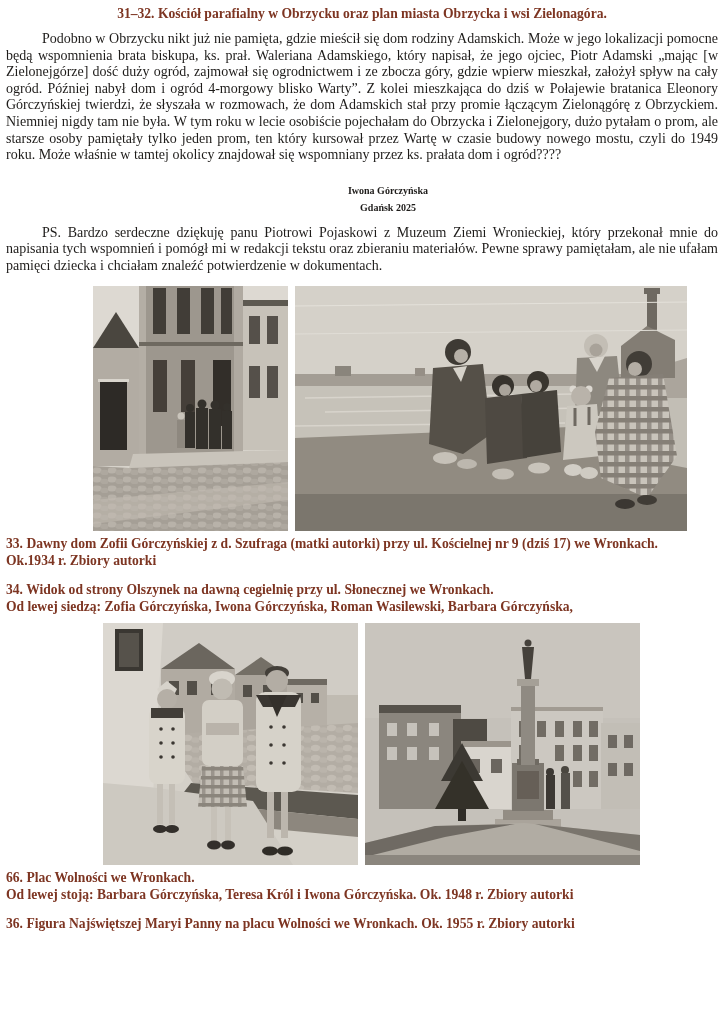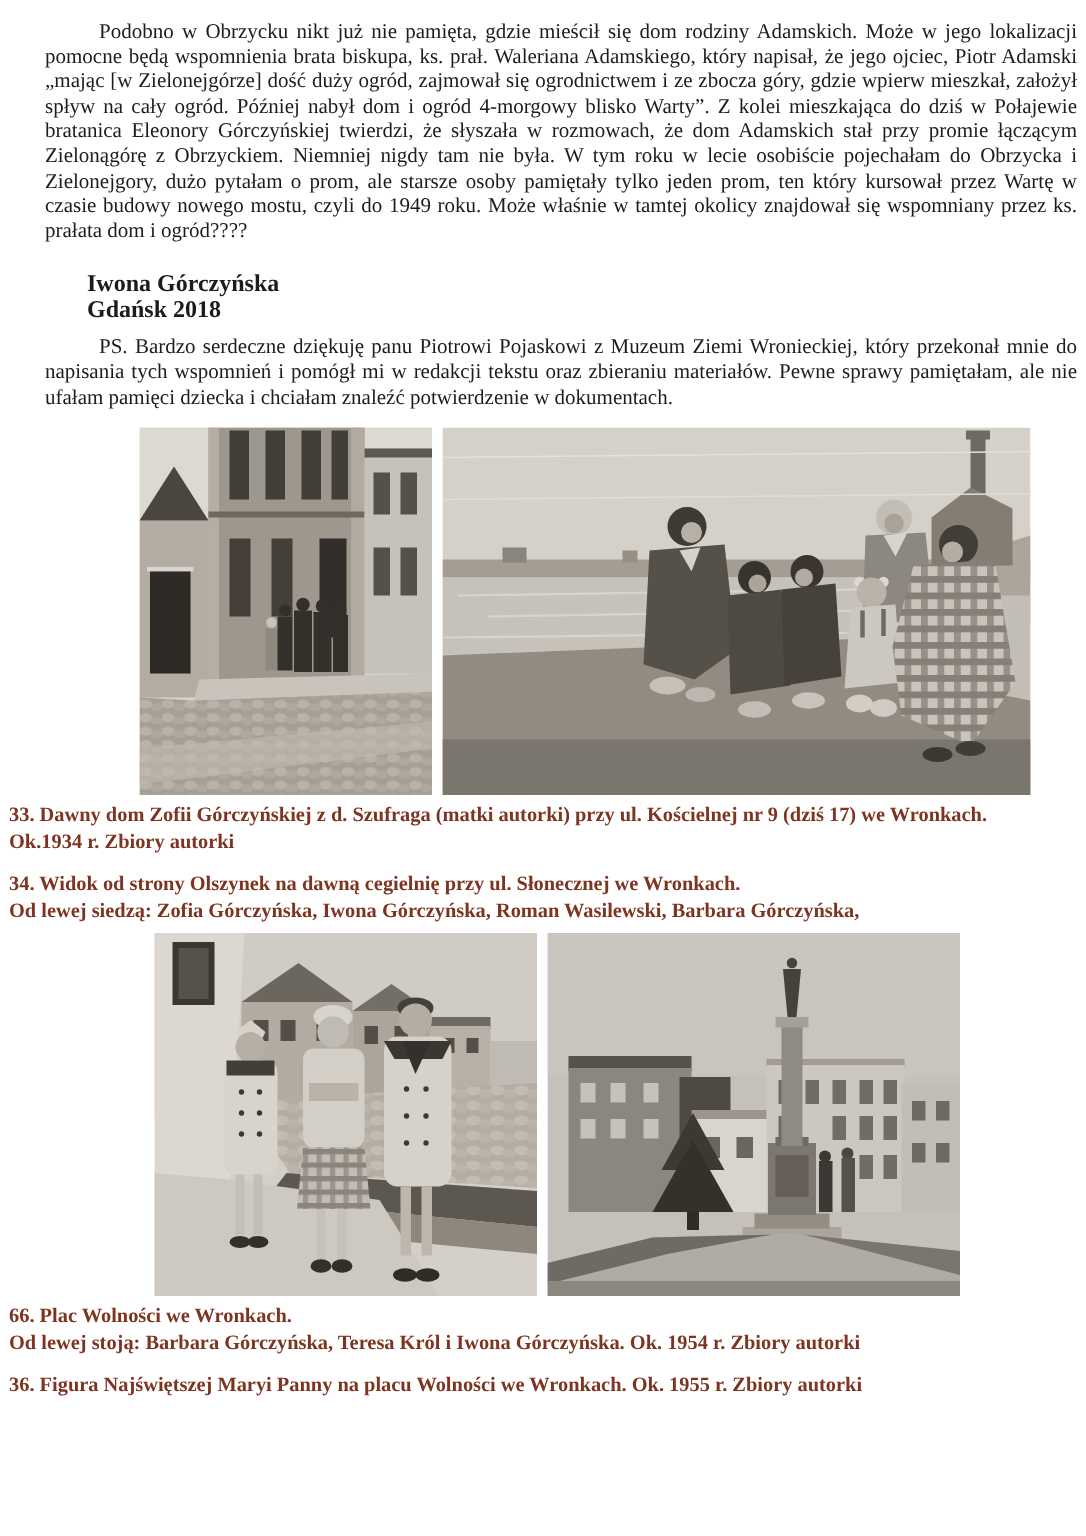--- a/index.html
+++ b/index.html
@@ -15,25 +15,25 @@
     text-align:center; font-weight:bold;
     color:var(--caption-color, #7d3522);
     font-size:13.6px; line-height:17px;
   }
   .heading em { font-style:italic; }
 
   .body-par {
     margin:9px 0 0 0; text-align:justify;
     font-size:14px; line-height:16.6px;
   }
-  .indent { text-indent:36px;margin-left:24px; }
+  .indent { text-indent:36px; }
 
   .signature {
     margin:18px 0 0 52px; font-weight:bold;
-    font-size:16px; line-height:17px;
+    font-size:10px; line-height:17px;text-align:center;
   }
 
   .photo-row { display:flex; align-items:flex-start; }
   .row1 { margin-top:11px; padding-left:87px; gap:7px; }
   .row2 { margin-top:7px; padding-left:97px; gap:7px; }
   figure.photo { margin:0; padding:0; }
   figure.photo svg { display:block; }
 
   .caption {
     font-weight:bold;
@@ -42,27 +42,28 @@
     margin-top:4px;
   }
   .caption.mt { margin-top:11px; }
 </style>
 </head>
 <body>
 
 <div class="page">
 
   <header class="heading">
+    <div>31–32. Kościół parafialny w Obrzycku oraz plan miasta Obrzycka i wsi Zielonagóra.</div>
   </header>
 
   <p class="body-par indent">Podobno w Obrzycku nikt już nie pamięta, gdzie mieścił się dom rodziny Adamskich. Może w jego lokalizacji pomocne będą wspomnienia brata biskupa, ks. prał. Waleriana Adamskiego, który napisał, że jego ojciec, Piotr Adamski „mając [w Zielonejgórze] dość duży ogród, zajmował się ogrodnictwem i ze zbocza góry, gdzie wpierw mieszkał, założył spływ na cały ogród. Później nabył dom i ogród 4-morgowy blisko Warty”. Z kolei mieszkająca do dziś w Połajewie bratanica Eleonory Górczyńskiej twierdzi, że słyszała w rozmowach, że dom Adamskich stał przy promie łączącym Zielonągórę z Obrzyckiem. Niemniej nigdy tam nie była. W tym roku w lecie osobiście pojechałam do Obrzycka i Zielonejgory, dużo pytałam o prom, ale starsze osoby pamiętały tylko jeden prom, ten który kursował przez Wartę w czasie budowy nowego mostu, czyli do 1949 roku. Może właśnie w tamtej okolicy znajdował się wspomniany przez ks. prałata dom i ogród????</p>
 
   <div class="signature">
     <div>Iwona Górczyńska</div>
-    <div>Gdańsk 2018</div>
+    <div>Gdańsk 2025</div>
   </div>
 
   <p class="body-par indent">PS. Bardzo serdeczne dziękuję panu Piotrowi Pojaskowi z Muzeum Ziemi Wronieckiej, który przekonał mnie do napisania tych wspomnień i pomógł mi w redakcji tekstu oraz zbieraniu materiałów. Pewne sprawy pamiętałam, ale nie ufałam pamięci dziecka i chciałam znaleźć potwierdzenie w dokumentach.</p>
 
   <div class="photo-row row1">
 
     <figure class="photo">
       <svg width="195" height="245" viewBox="0 0 195 245" aria-hidden="true">
         <defs>
           <pattern id="cobA" width="15" height="9" patternUnits="userSpaceOnUse">
@@ -370,20 +371,20 @@
         <polygon points="0,242 0,220 70,203 160,200 275,212 275,242" fill="#b1aca3"></polygon>
         <polygon points="0,220 70,203 150,201 80,214 0,234" fill="#6f6a63"></polygon>
         <polygon points="170,201 275,212 275,228 190,206" fill="#7a756d"></polygon>
         <rect x="0" y="232" width="275" height="10" fill="#8b867e"></rect>
       </svg>
     </figure>
   </div>
 
   <div class="caption">
     <div>66. Plac Wolności we Wronkach.</div>
-    <div>Od lewej stoją: Barbara Górczyńska, Teresa Król i Iwona Górczyńska. Ok. 1954 r. Zbiory autorki</div>
+    <div>Od lewej stoją: Barbara Górczyńska, Teresa Król i Iwona Górczyńska. Ok. 1948 r. Zbiory autorki</div>
   </div>
 
   <div class="caption mt">
     <div>36. Figura Najświętszej Maryi Panny na placu Wolności we Wronkach. Ok. 1955 r. Zbiory autorki</div>
   </div>
 
 </div>
 
 </body></html>

